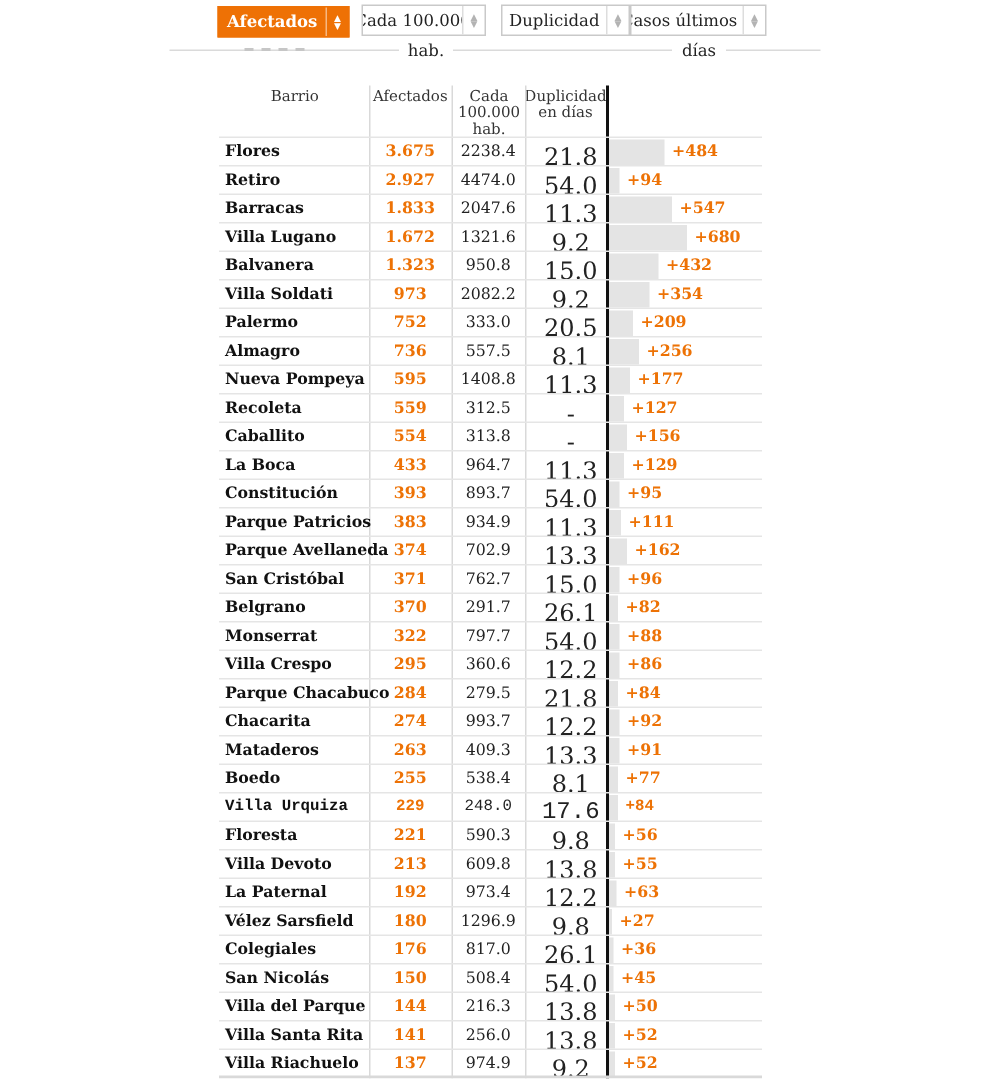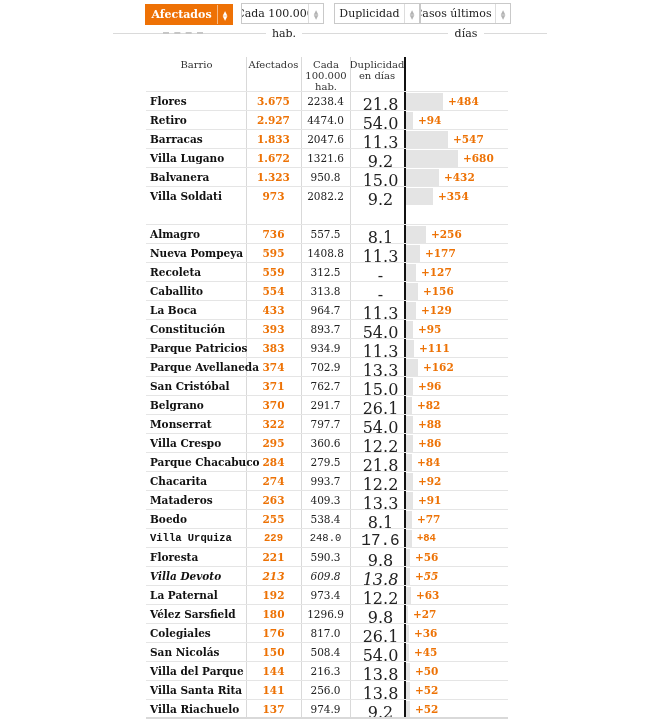--- a/index.html
+++ b/index.html
@@ -141,20 +141,28 @@
         <div class="c-lbl" style="left: 298px;">+432</div>
       </div>
       <div class="row" style="top: 95px;">
         <div class="c-barrio">Villa Soldati</div>
         <div class="c-afec">973</div>
         <div class="c-per">2082.2</div>
         <div class="c-dup">9.2</div>
         <div class="c-bar" style="width: 27px;"></div>
         <div class="c-lbl" style="left: 292px;">+354</div>
       </div>
+      <div class="row" style="top: 114px;">
+        <div class="c-barrio">Palermo</div>
+        <div class="c-afec">752</div>
+        <div class="c-per">333.0</div>
+        <div class="c-dup">20.5</div>
+        <div class="c-bar" style="width: 16px;"></div>
+        <div class="c-lbl" style="left: 281px;">+209</div>
+      </div>
       <div class="row" style="top: 133px;">
         <div class="c-barrio">Almagro</div>
         <div class="c-afec">736</div>
         <div class="c-per">557.5</div>
         <div class="c-dup">8.1</div>
         <div class="c-bar" style="width: 20px;"></div>
         <div class="c-lbl" style="left: 285px;">+256</div>
       </div>
       <div class="row" style="top: 152px;">
         <div class="c-barrio">Nueva Pompeya</div>
@@ -285,21 +293,21 @@
         <div class="c-lbl" style="left: 271px;">+84</div>
       </div>
       <div class="row" style="top: 456px;">
         <div class="c-barrio">Floresta</div>
         <div class="c-afec">221</div>
         <div class="c-per">590.3</div>
         <div class="c-dup">9.8</div>
         <div class="c-bar" style="width: 4px;"></div>
         <div class="c-lbl" style="left: 269px;">+56</div>
       </div>
-      <div class="row" style="top: 475px; font-style: italic;">
+      <div class="row" style="top: 475px;">
         <div class="c-barrio">Villa Devoto</div>
         <div class="c-afec">213</div>
         <div class="c-per">609.8</div>
         <div class="c-dup">13.8</div>
         <div class="c-bar" style="width: 4px;"></div>
         <div class="c-lbl" style="left: 269px;">+55</div>
       </div>
       <div class="row" style="top: 494px;">
         <div class="c-barrio">La Paternal</div>
         <div class="c-afec">192</div>

